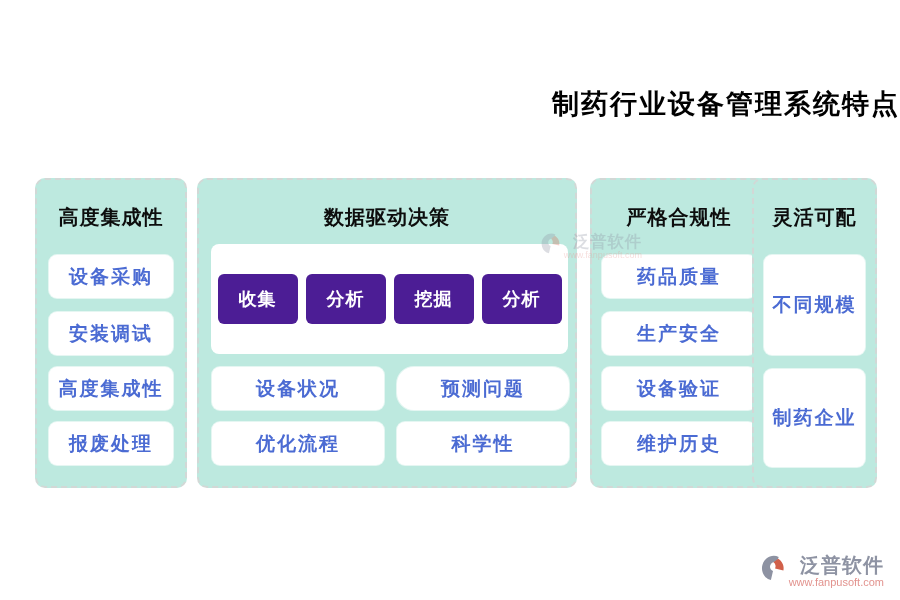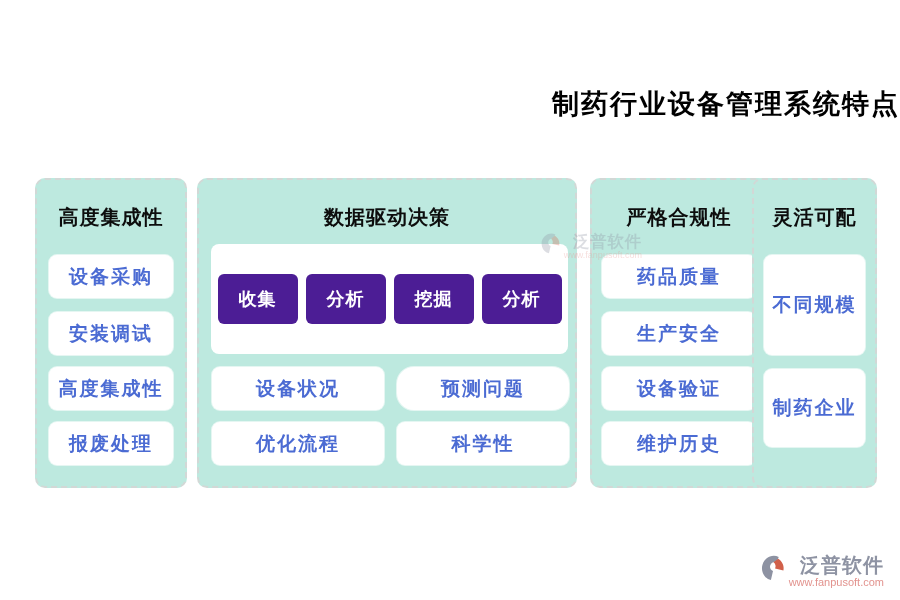--- a/index.html
+++ b/index.html
@@ -31,21 +31,21 @@
   }
   
   .slot-1{top:75px;height:43px;}
   .slot-2{top:132px;height:43px;}
   .slot-3{top:187px;height:43px;}
   .slot-4{top:242px;height:43px;}
   #col-integration .white-card{left:12px;right:12px;}
   #col-compliance .white-card{left:10px;right:10px;}
   #col-flexible .white-card{left:10px;right:10px;}
   #col-flexible .tall-1{top:75px;height:100px;}
-  #col-flexible .tall-2{top:189px;height:78px;}
+  #col-flexible .tall-2{top:189px;height:98px;}
   
   .process-panel{
     position:absolute;left:12px;top:64px;width:357px;height:110px;
     background:#ffffff;border-radius:8px;
     display:flex;align-items:center;justify-content:center;gap:8px;
   }
   .process-btn{
     width:80px;height:50px;background:#4c1d95;border-radius:6px;
     display:flex;align-items:center;justify-content:center;
     color:#ffffff;font-size:18px;font-weight:bold;letter-spacing:1px;

